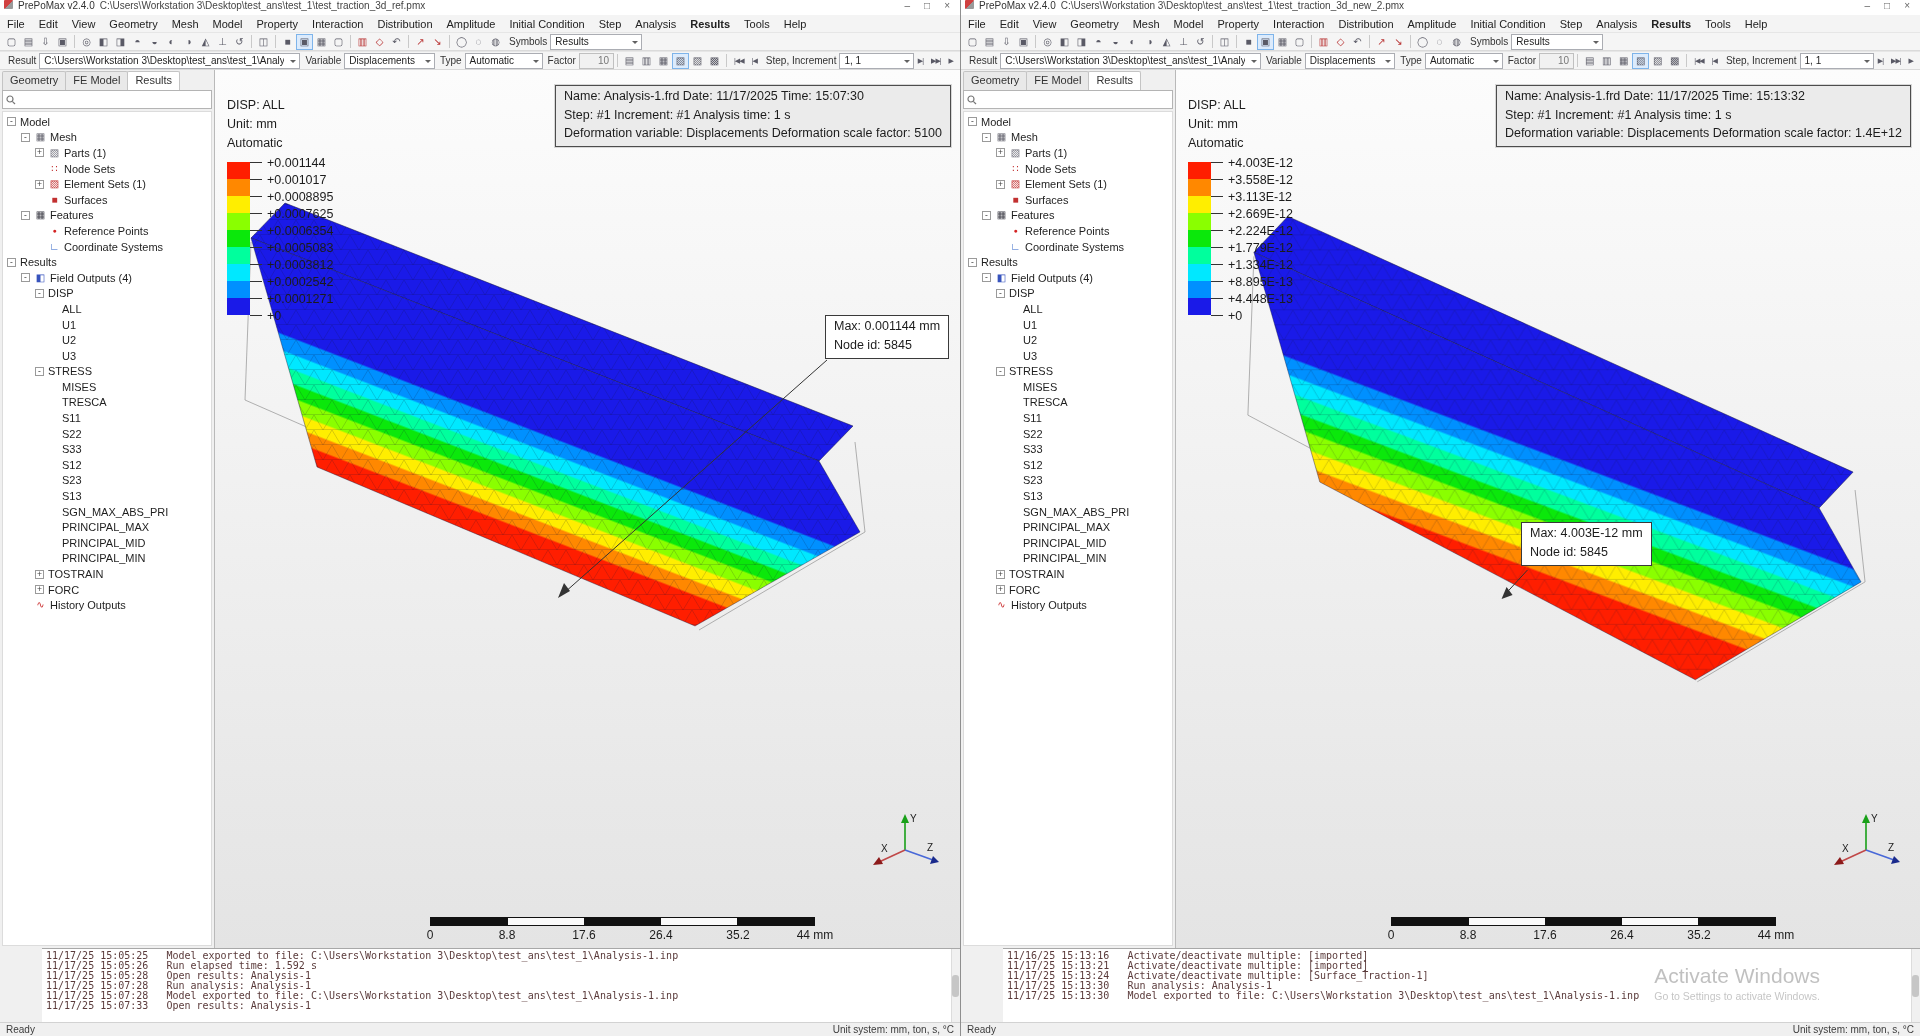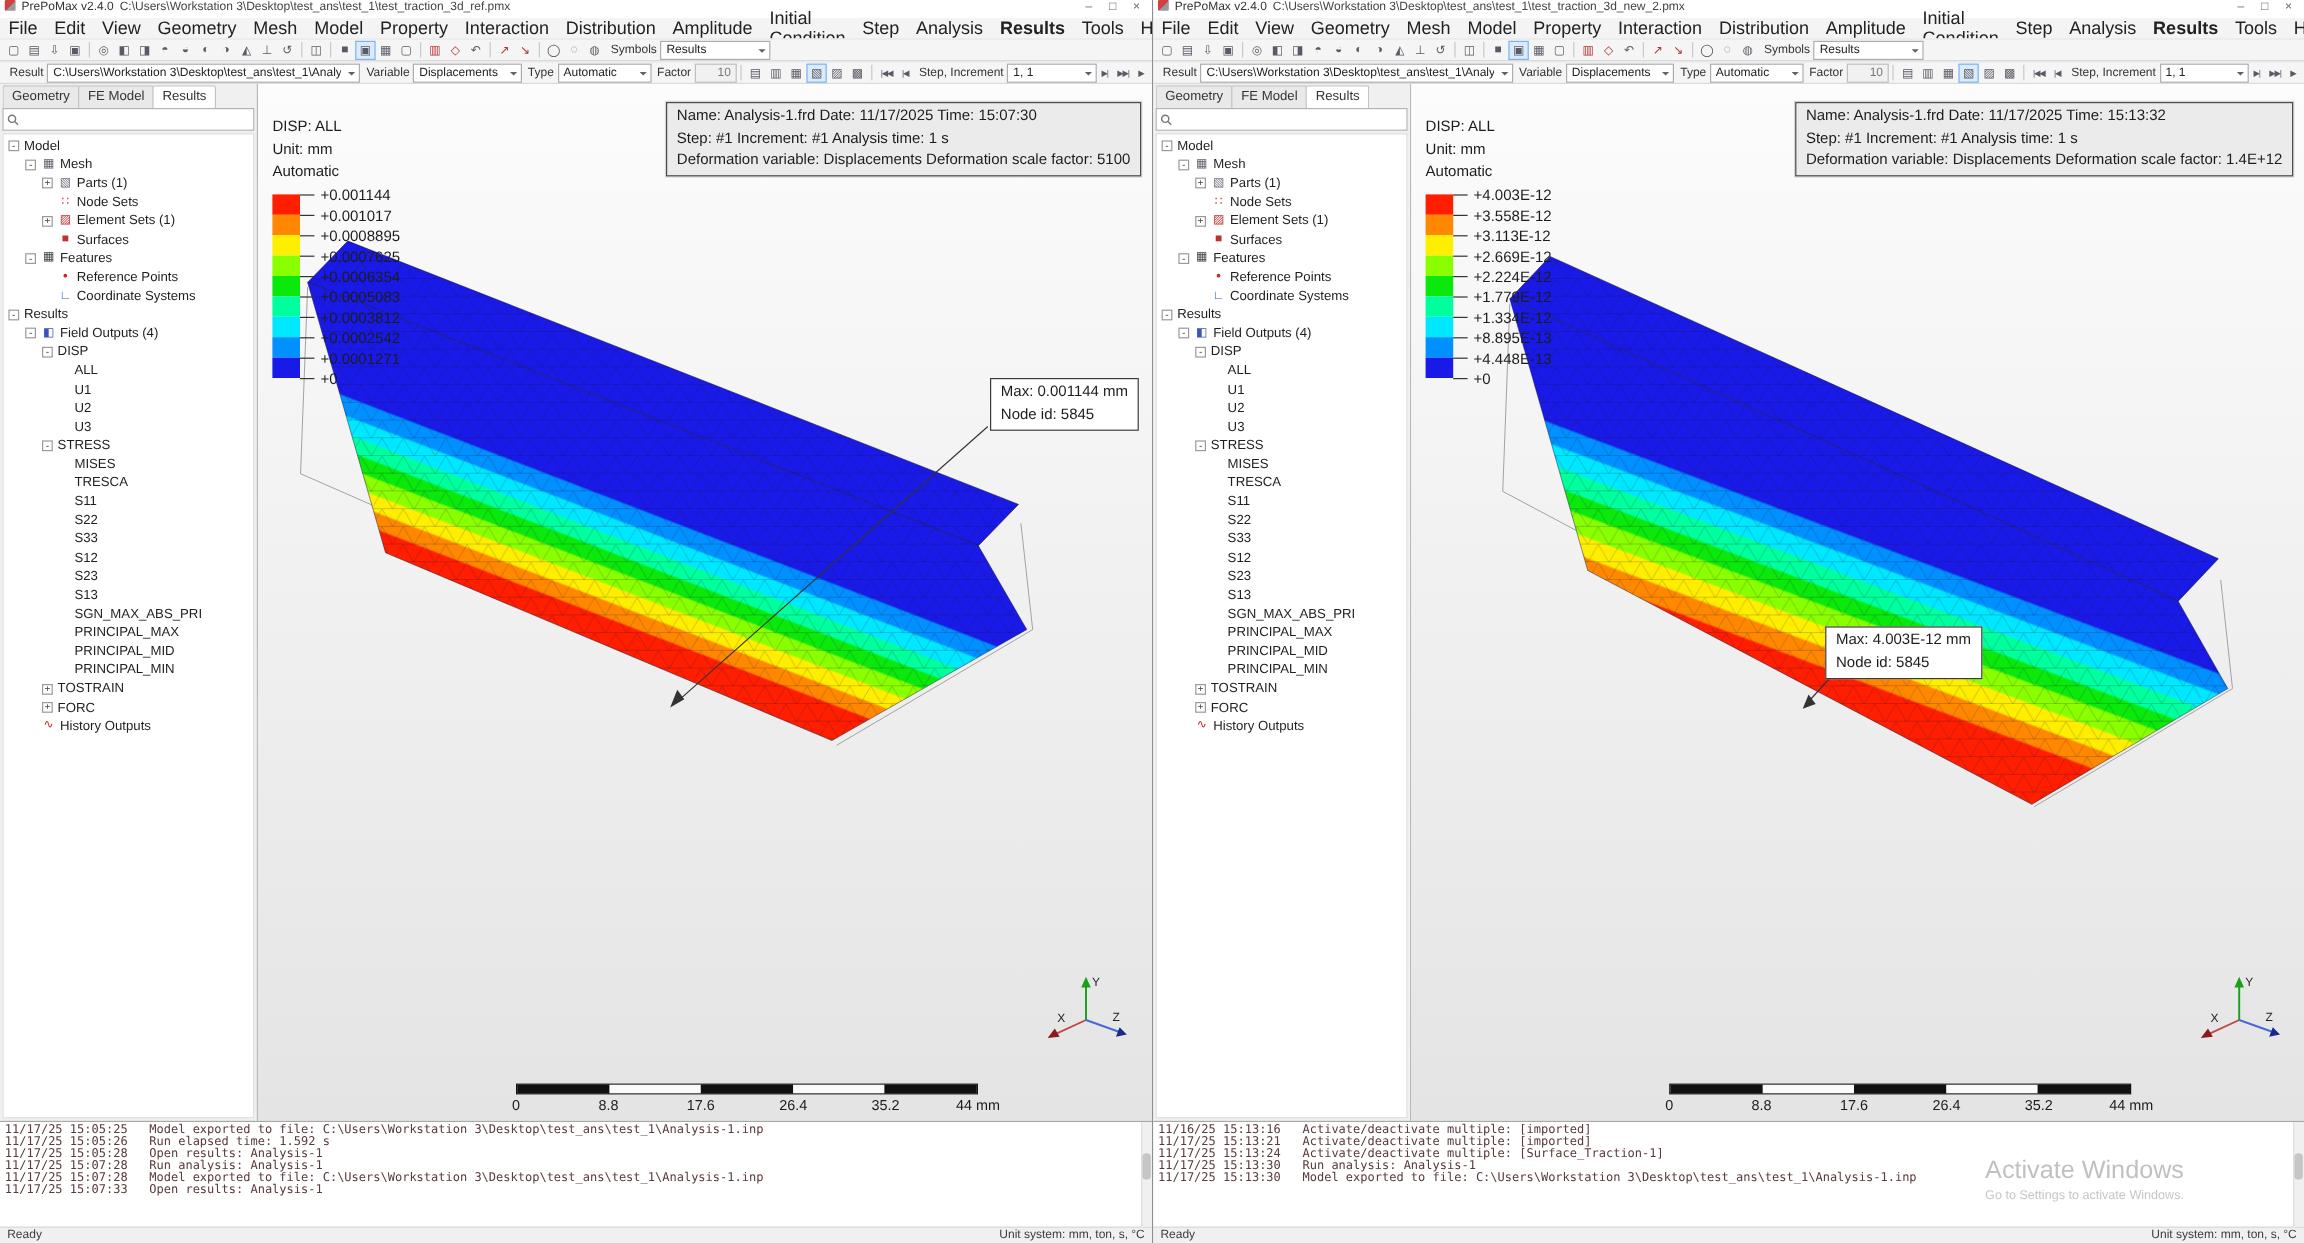--- a/index.html
+++ b/index.html
@@ -10,21 +10,21 @@
   .win.right { border-left:1px solid #8f8f8f; }
 
   
   .titlebar { height:15px; background:#ffffff; display:flex; align-items:flex-start; gap:5px; padding:0 4px; font-size:10px; color:#333; flex:0 0 auto; }
   .appicon { width:9px; height:9px; background:linear-gradient(135deg,#d04040 55%,#9a9a9a 55%); border-radius:1px; flex:0 0 auto; }
   .title-path { color:#444; }
   .caption { margin-left:auto; display:flex; gap:14px; align-items:center; padding-right:6px; color:#666; }
   .caption span { font-size:10px; cursor:default; }
 
   
-  .menubar { height:17px; background:#f4f4f4; display:flex; align-items:center; font-size:15px; color:#222; flex:0 0 auto; }
+  .menubar { height:17px; background:#f4f4f4; display:flex; align-items:center; font-size:11px; color:#222; flex:0 0 auto; }
   .menubar span { padding:1px 7px; }
   .menubar span:nth-of-type(14) { font-weight:700; }
 
   
   .toolbar { height:19px; background:#f5f5f5; border-top:1px solid #e6e6e6; border-bottom:1px solid #dadada; display:flex; align-items:center; padding:0 3px; font-size:10px; color:#222; flex:0 0 auto; white-space:nowrap; }
   .tbi { width:17px; height:16px; display:inline-flex; align-items:center; justify-content:center; font-size:10px; color:#5a5a66; border:1px solid transparent; flex:0 0 auto; }
   .tbi.red { color:#b83232; }
   .tbi.sel { border:1px solid #7eb4ea; background:#dcebfc; }
   .tbi.sep { width:1px; height:13px; background:#c9c9c9; margin:0 3px; border:none; }
   .tb-label { margin:0 3px 0 5px; color:#333; }
@@ -77,21 +77,21 @@
   .scalebar { position:absolute; bottom:6px; left:215px; width:385px; z-index:3; }
   .sb-bar { height:9px; border:1px solid #111; display:flex; }
   .sb-bar i { flex:1; }
   .sb-bar i:nth-child(odd) { background:#111; }
   .sb-bar i:nth-child(even) { background:#fafafa; }
   .sb-labels { display:flex; justify-content:space-between; margin-top:2px; }
   .sb-labels span { width:0; display:flex; justify-content:center; white-space:nowrap; font-size:12px; color:#1c1c1c; }
 
   .triad { position:absolute; left:652px; top:738px; z-index:3; }
 
-  .logpanel { height:88px; background:#fff; border-top:1px solid #a8a8a8; font-family:"DejaVu Sans Mono","Liberation Mono",monospace; font-size:10px; line-height:10px; color:#5a3a3a; padding:2px 12px 8px 4px; position:relative; flex:0 0 auto; overflow:hidden; }
+  .logpanel { height:74px; background:#fff; border-top:1px solid #a8a8a8; font-family:"DejaVu Sans Mono","Liberation Mono",monospace; font-size:10px; line-height:10px; color:#5a3a3a; padding:2px 12px 8px 4px; position:relative; flex:0 0 auto; overflow:hidden;margin-left:42px; }
   .logpanel .logline { white-space:pre; }
   .vscroll { position:absolute; right:0; top:0; bottom:0; width:9px; background:#f0f0f0; border-left:1px solid #dcdcdc; }
   .vscroll .thumb { position:absolute; right:1px; top:26px; width:7px; height:22px; background:#c6c6c6; border-radius:3px; }
 
   .statusbar { height:14px; background:#f0f0f0; border-top:1px solid #d2d2d2; display:flex; justify-content:space-between; align-items:center; padding:0 6px; font-size:10px; color:#3c3c3c; flex:0 0 auto; }
 
   .watermark { position:absolute; right:100px; bottom:34px; z-index:6; text-align:left; pointer-events:none; }
   .watermark .w1 { font-size:21px; color:rgba(140,140,140,0.55); }
   .watermark .w2 { font-size:10.5px; color:rgba(150,150,150,0.55); margin-top:2px; }
 </style>

